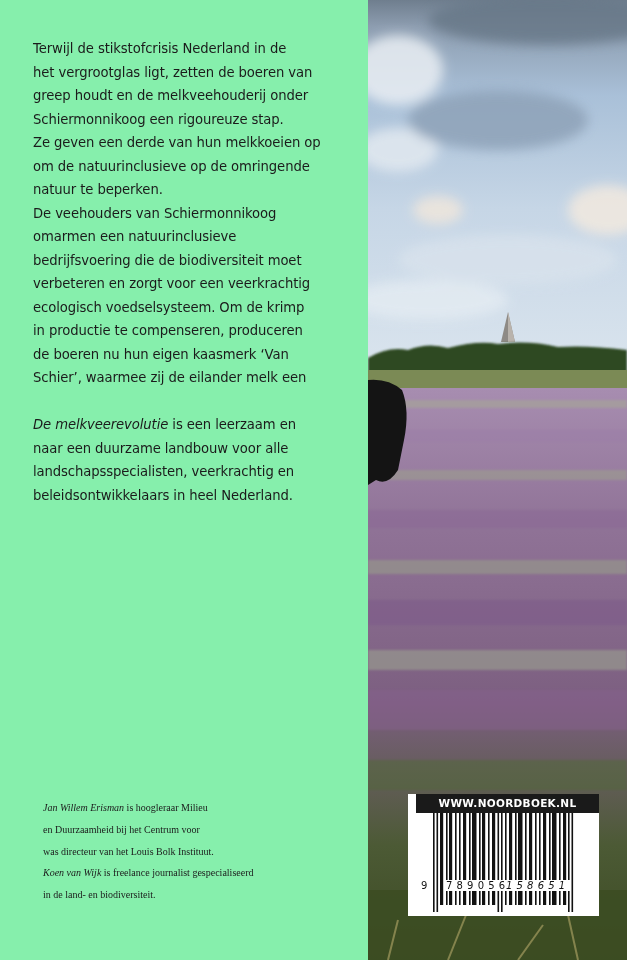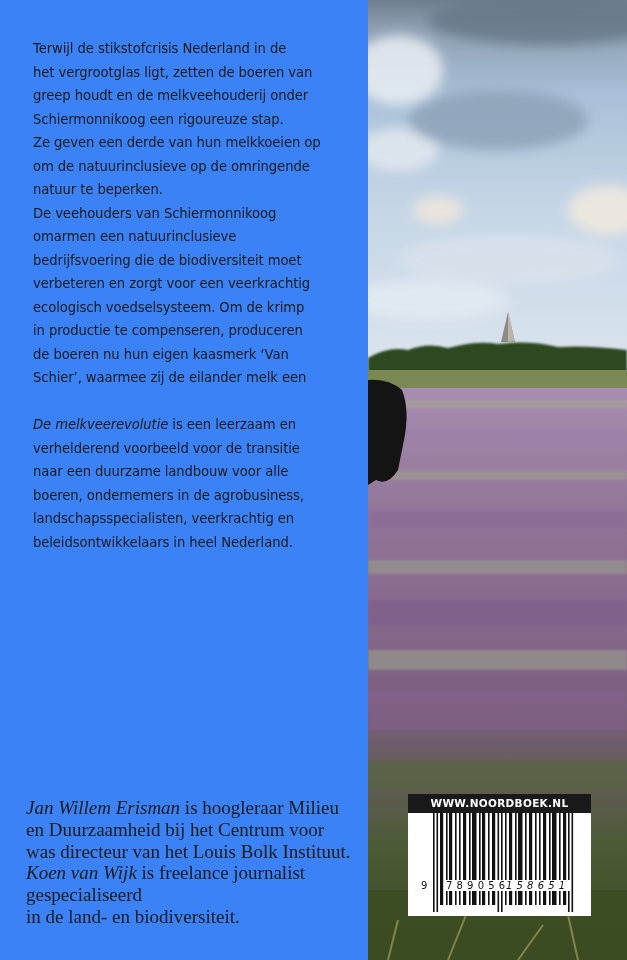--- a/index.html
+++ b/index.html
@@ -1,25 +1,25 @@
 <!DOCTYPE html>
 <html><head>
 <meta charset="utf-8">
 <style>
   html, body { margin:0; padding:0; }
   body { width:627px; height:960px; position:relative; overflow:hidden; background:#ffffff; }
-  .left { position:absolute; left:0; top:0; width:368px; height:960px; background:#3b82f6; }
+  .left { position:absolute; left:0; top:0; width:368px; height:960px; background:#86efac; }
   .blurb { position:absolute; left:33px; top:37px; width:330px; font-family:"DejaVu Sans", sans-serif; font-size:13.2px; line-height:23.5px; color:#1b1b1b; letter-spacing:-0.1px; }
   .blurb p { margin:0; }
   .blurb .gap { height:23.5px; }
-  .bio { position:absolute; left:26px; top:797px; width:335px; font-family:"Liberation Serif", serif; font-size:19px; line-height:21.8px; color:#1b1b1b; }
+  .bio { position:absolute; left:43px; top:797px; width:335px; font-family:"Liberation Serif", serif; font-size:10px; line-height:21.8px; color:#1b1b1b; }
   .bio p { margin:0; }
   .photo { position:absolute; left:368px; top:0; width:259px; height:960px; overflow:hidden; }
   .photo svg { display:block; }
-  .barcode-box { position:absolute; left:408px; top:794px; width:183px; height:122px; background:#fff; }
+  .barcode-box { position:absolute; left:408px; top:794px; width:183px; height:122px; background:#fff;padding-left:8px; }
   .barcode-head { height:19px; background:#1a1a1a; color:#fff; font-family:"DejaVu Sans", sans-serif; font-size:10.5px; font-weight:bold; text-align:center; line-height:19px; letter-spacing:0.3px; }
   .barcode-bars { position:absolute; left:0; top:19px; width:183px; height:103px; }
   .isbn-digits { position:absolute; left:0; top:86px; width:183px; font-family:"DejaVu Sans", sans-serif; font-size:10px; color:#111; }
   .isbn-digits span { position:absolute; background:#fff; padding:0 1px; }
 </style>
 </head>
 <body>
 
 <div class="left">
   <div class="blurb">
@@ -33,23 +33,21 @@
     <p>De veehouders van Schiermonnikoog</p>
     <p>omarmen een natuurinclusieve</p>
     <p>bedrijfsvoering die de biodiversiteit moet</p>
     <p>verbeteren en zorgt voor een veerkrachtig</p>
     <p>ecologisch voedselsysteem. Om de krimp</p>
     <p>in productie te compenseren, produceren</p>
     <p>de boeren nu hun eigen kaasmerk ‘Van</p>
     <p>Schier’, waarmee zij de eilander melk een</p>
     <div class="gap"></div>
     <p><em>De melkveerevolutie</em><span> is een leerzaam en</span></p>
-    <p>verhelderend voorbeeld voor de transitie</p>
     <p>naar een duurzame landbouw voor alle</p>
-    <p>boeren, ondernemers in de agrobusiness,</p>
     <p>landschapsspecialisten, veerkrachtig en</p>
     <p>beleidsontwikkelaars in heel Nederland.</p>
   </div>
 
   <div class="bio">
     <p><em>Jan Willem Erisman</em><span> is hoogleraar Milieu</span></p>
     <p>en Duurzaamheid bij het Centrum voor</p>
     <p>was directeur van het Louis Bolk Instituut.</p>
     <p><em>Koen van Wijk</em><span> is freelance journalist gespecialiseerd</span></p>
     <p>in de land- en biodiversiteit.</p>

